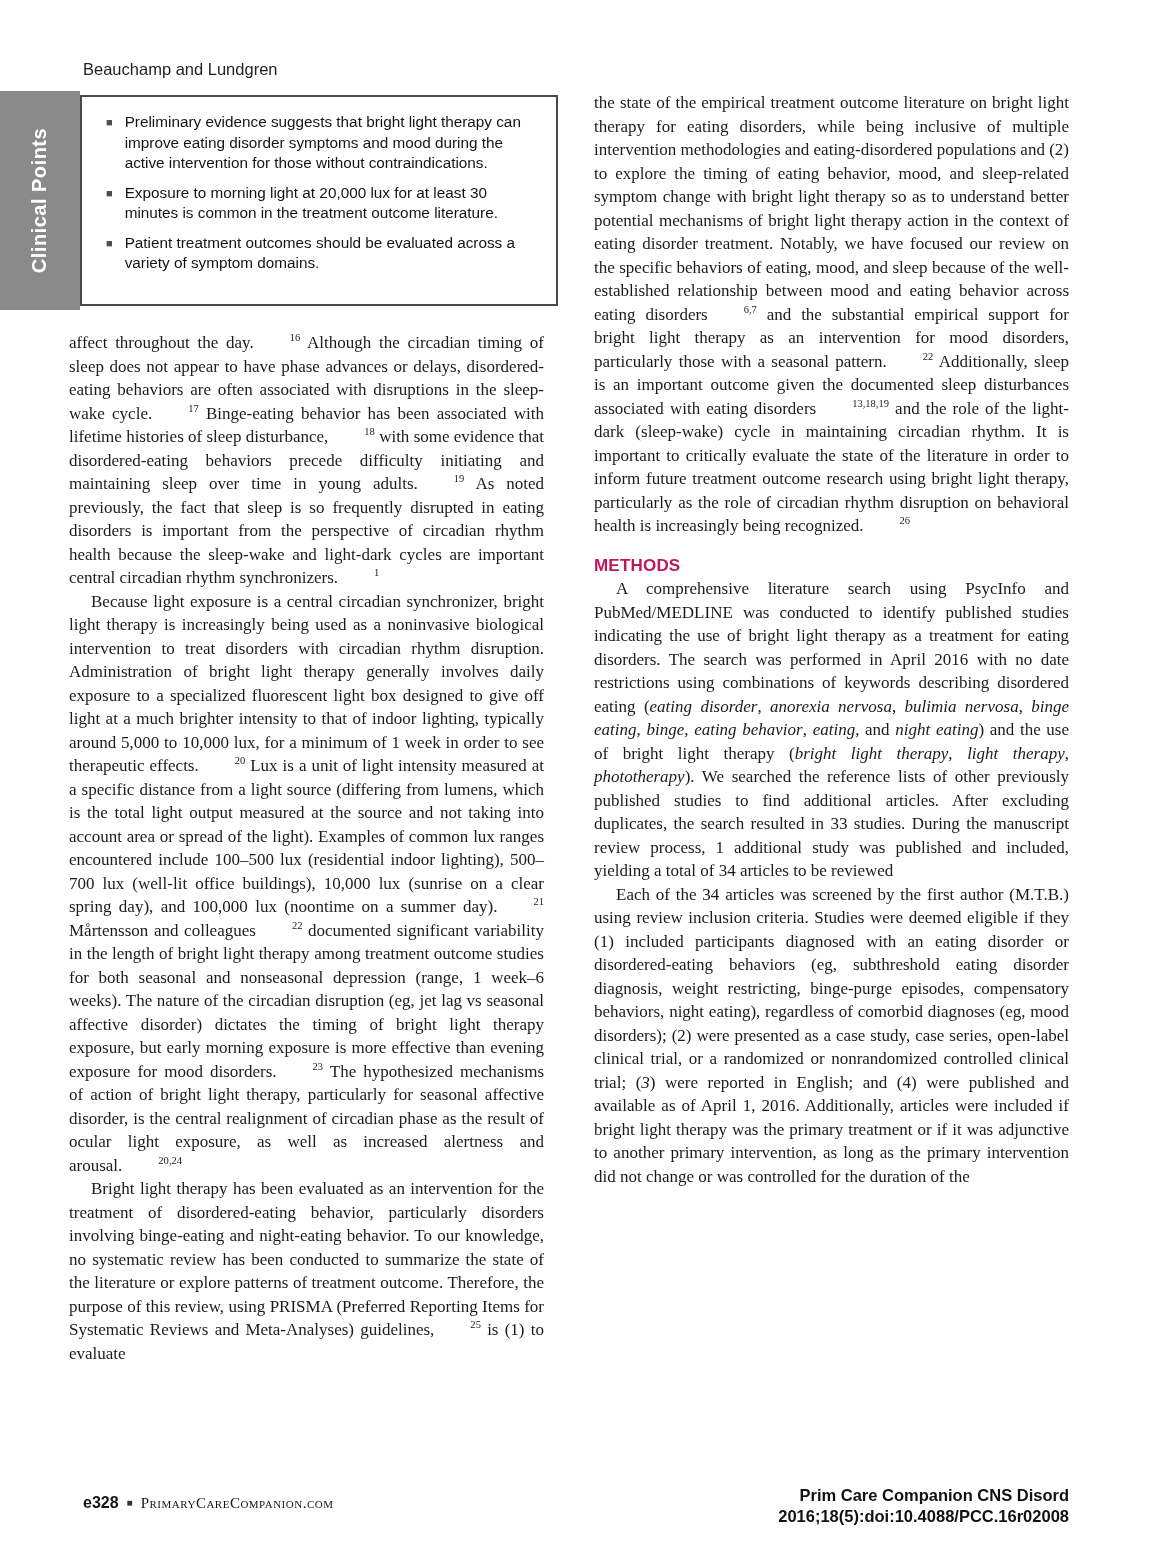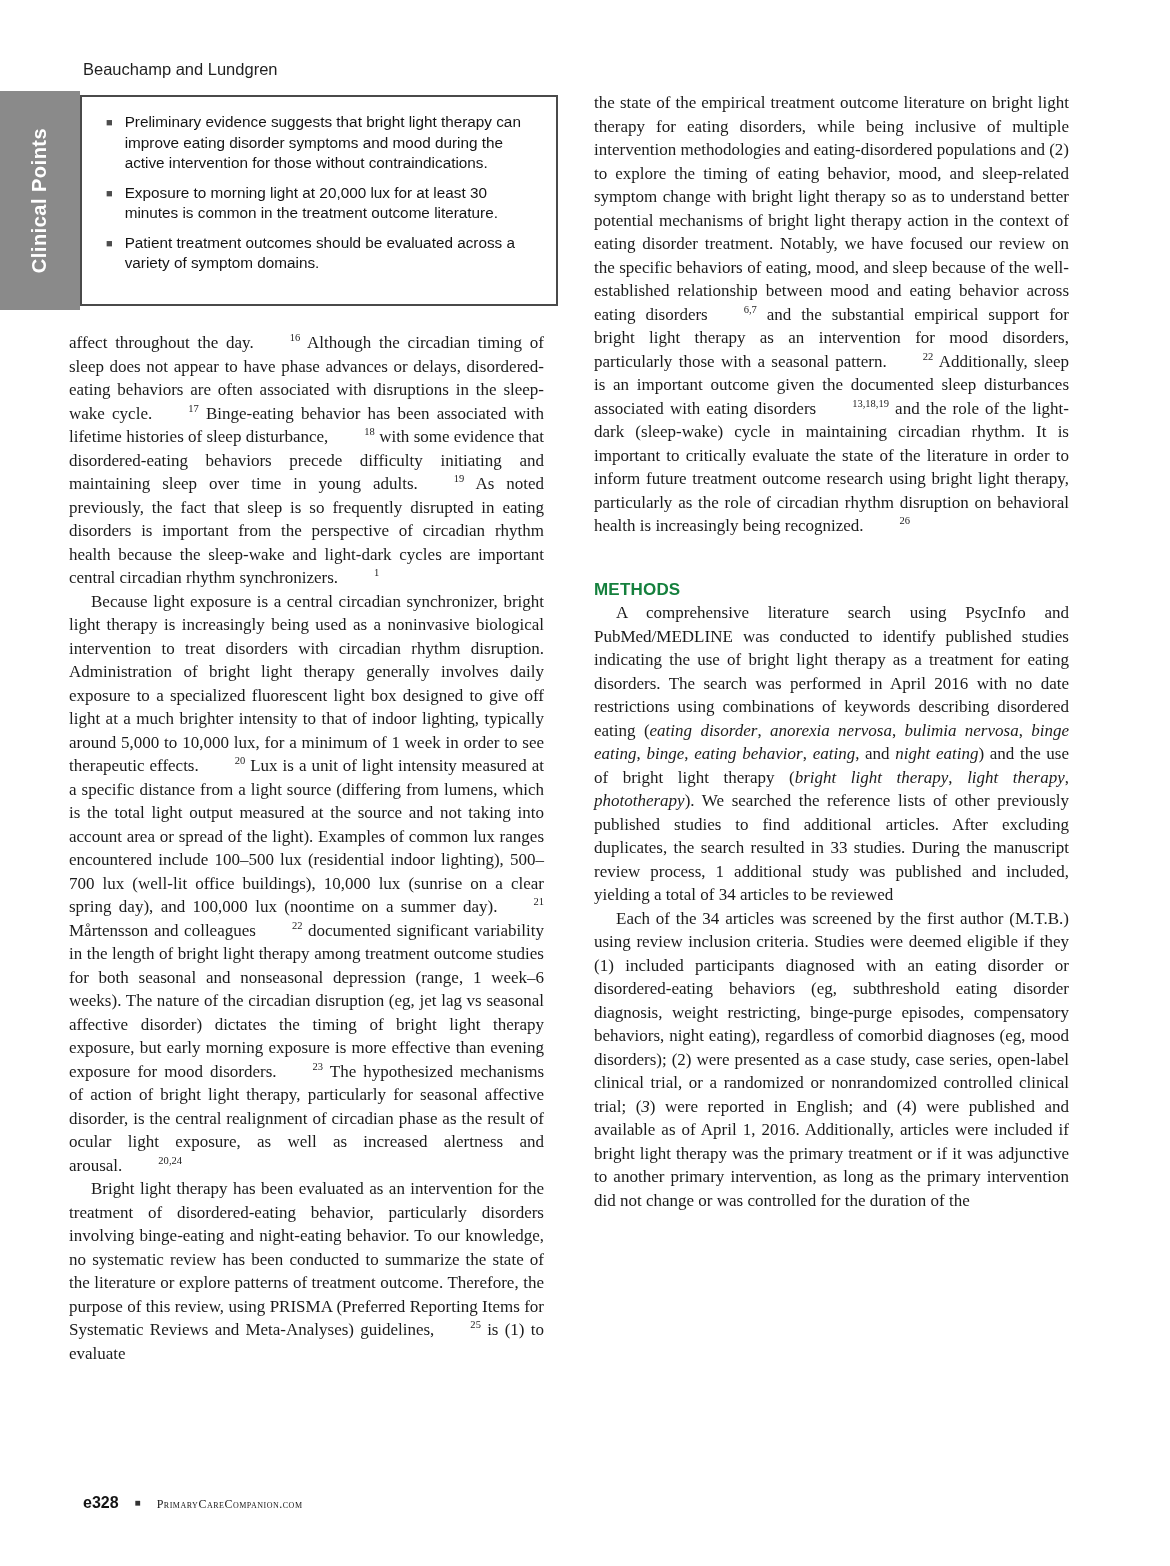--- a/index.html
+++ b/index.html
@@ -82,57 +82,57 @@
   sup {
     font-size: 0.62em;
     vertical-align: super;
     line-height: 0;
     padding-left: 36px;
   }
   .methods-heading {
     font-family: "Liberation Sans", sans-serif;
     font-weight: 700;
     font-size: 17px;
-    color: #15803d;
+    color: #be185d;
     text-align: left;
-    margin: 40px 0 0 0;
+    margin: 16px 0 0 0;
     letter-spacing: 0.2px;
   }
   .section-heading {
     font-family: "Liberation Sans", sans-serif;
     font-weight: 700;
     font-size: 17px;
     color: #111111;
     text-align: left;
     margin: 15px 0 3px 0;
   }
   .footer-left {
     position: absolute;
     left: 83px;
     top: 1494px;
     display: flex;
     align-items: baseline;
-    gap: 16px;
+    gap: 8px;
   }
   .footer-page {
     font-family: "Liberation Sans", sans-serif;
     font-weight: 700;
     font-size: 16px;
     color: #141414;
   }
   .footer-square {
     font-size: 10px;
     color: #333333;
     position: relative;
     top: -2px;
   }
   .footer-site {
     font-family: "Liberation Serif", serif;
     font-variant: small-caps;
-    font-size: 12px;
+    font-size: 15px;
     letter-spacing: 0.5px;
     color: #141414;
   }
   .footer-right {
     position: absolute;
     right: 101px;
     top: 1485px;
     text-align: right;
     font-family: "Liberation Sans", sans-serif;
     font-weight: 700;
@@ -182,14 +182,18 @@
 
     <p class="indent">Each of the 34 articles was screened by the first author (M.T.B.) using review inclusion criteria. Studies were deemed eligible if they (1) included participants diagnosed with an eating disorder or disordered-eating behaviors (eg, subthreshold eating disorder diagnosis, weight restricting, binge-purge episodes, compensatory behaviors, night eating), regardless of comorbid diagnoses (eg, mood disorders); (2) were presented as a case study, case series, open-label clinical trial, or a randomized or nonrandomized controlled clinical trial; (<i>3</i>) were reported in English; and (4) were published and available as of April 1, 2016. Additionally, articles were included if bright light therapy was the primary treatment or if it was adjunctive to another primary intervention, as long as the primary intervention did not change or was controlled for the duration of the</p>
   </div>
 
   <div class="footer-left">
     <span class="footer-page">e328</span>
     <span class="footer-square">■</span>
     <span class="footer-site">PrimaryCareCompanion.com</span>
   </div>
 
+  <div class="footer-right">
+    <div>Prim Care Companion CNS Disord</div>
+    <div>2016;18(5):doi:10.4088/PCC.16r02008</div>
+  </div>
 
 </div>
 
 </body></html>

